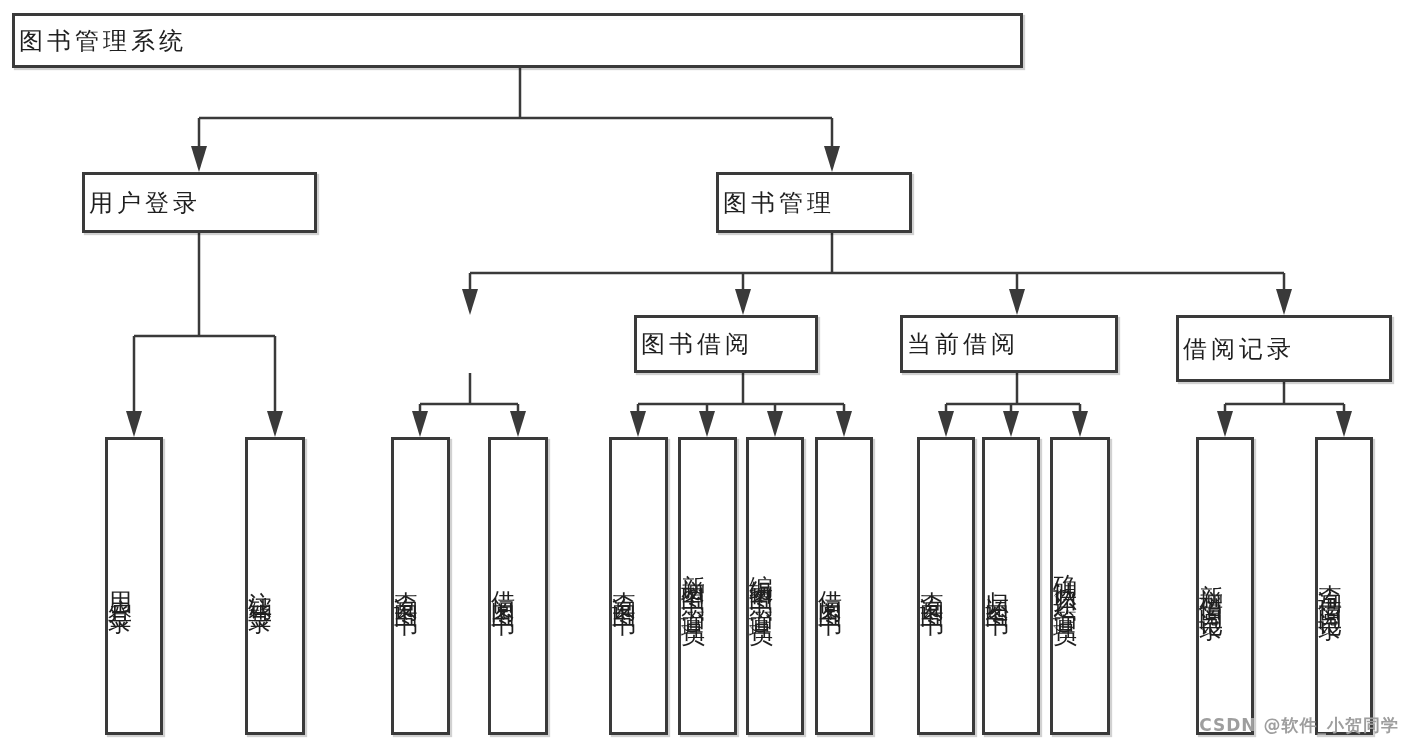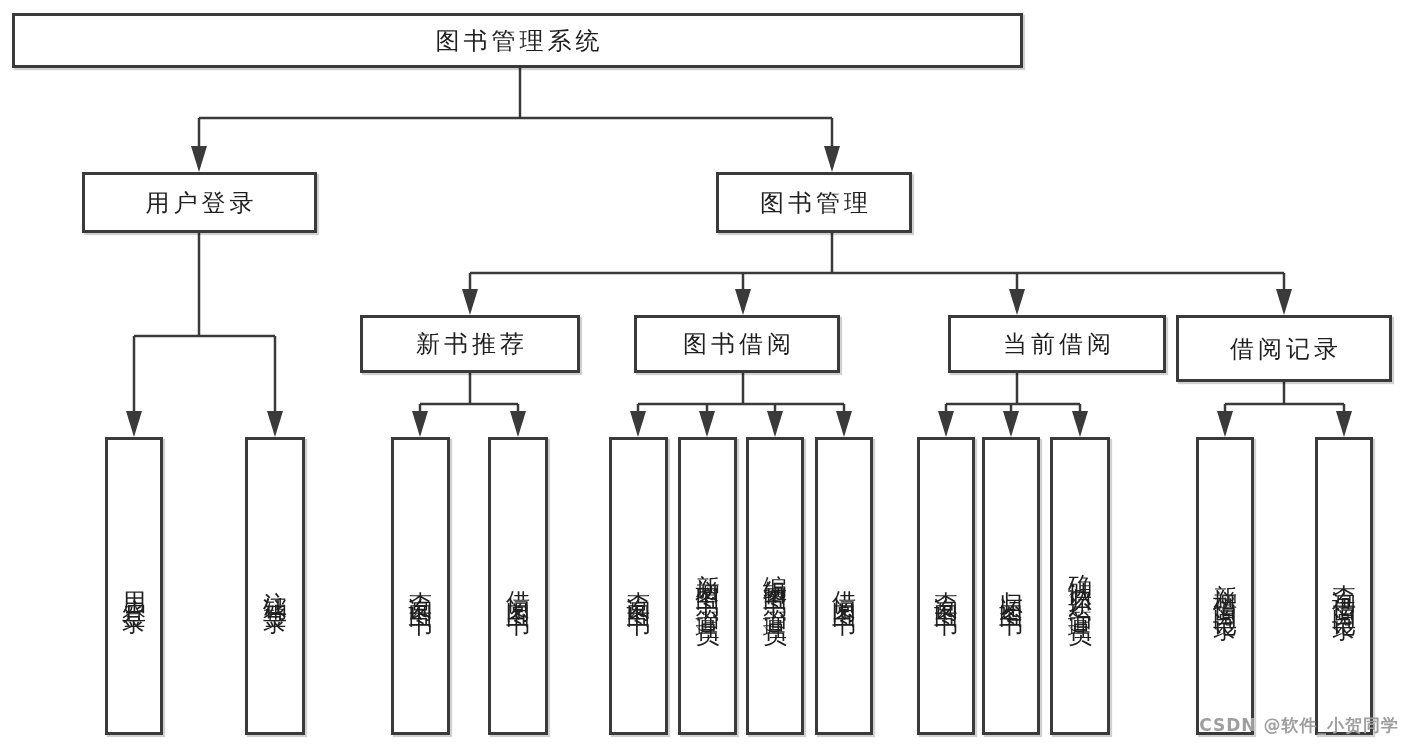--- a/index.html
+++ b/index.html
@@ -16,21 +16,21 @@
     overflow:hidden;
     font-family:"DejaVu Sans","Liberation Sans",sans-serif;
     color:var(--text);
   }
   .edges{position:absolute;left:0;top:0;width:1405px;height:747px;}
   .node{
     position:absolute;
     box-sizing:border-box;
     border:3px solid var(--line);
     background:var(--box-background);
-    display:flex;align-items:center;justify-content:center;
+    display:flex;align-items:center;
     box-shadow:2px 2px 1px rgba(0,0,0,0.18);
   }
   .hnode{font-size:24px;letter-spacing:4px;}
   .hnode span{white-space:nowrap;text-indent:4px;}
   .vnode{font-size:24px;}
   .vnode span{
     writing-mode:vertical-rl;
     text-orientation:mixed;
     letter-spacing:7px;
     line-height:1;
@@ -115,27 +115,24 @@
     <span>图书管理系统</span>
   </div>
 
   <div class="node hnode" style="left:82px;top:172px;width:235px;height:61px">
     <span>用户登录</span>
   </div>
   <div class="node hnode" style="left:716px;top:172px;width:196px;height:61px">
     <span>图书管理</span>
   </div>
 
-  <div class="node hnode" style="left:360px;top:315px;width:220px;height:58px">
-    <span>新书推荐</span>
-  </div>
-  <div class="node hnode" style="left:634px;top:315px;width:206px;height:58px">
+  <div class="node hnode" style="left:634px;top:315px;width:184px;height:58px">
     <span>图书借阅</span>
   </div>
-  <div class="node hnode" style="left:948px;top:315px;width:218px;height:58px">
+  <div class="node hnode" style="left:900px;top:315px;width:218px;height:58px">
     <span>当前借阅</span>
   </div>
   <div class="node hnode" style="left:1176px;top:315px;width:216px;height:67px">
     <span>借阅记录</span>
   </div>
 
   <div class="node vnode" style="left:105px;top:437px;width:58px;height:298px">
     <span>用户登录</span>
   </div>
   <div class="node vnode" style="left:245px;top:437px;width:60px;height:298px">

